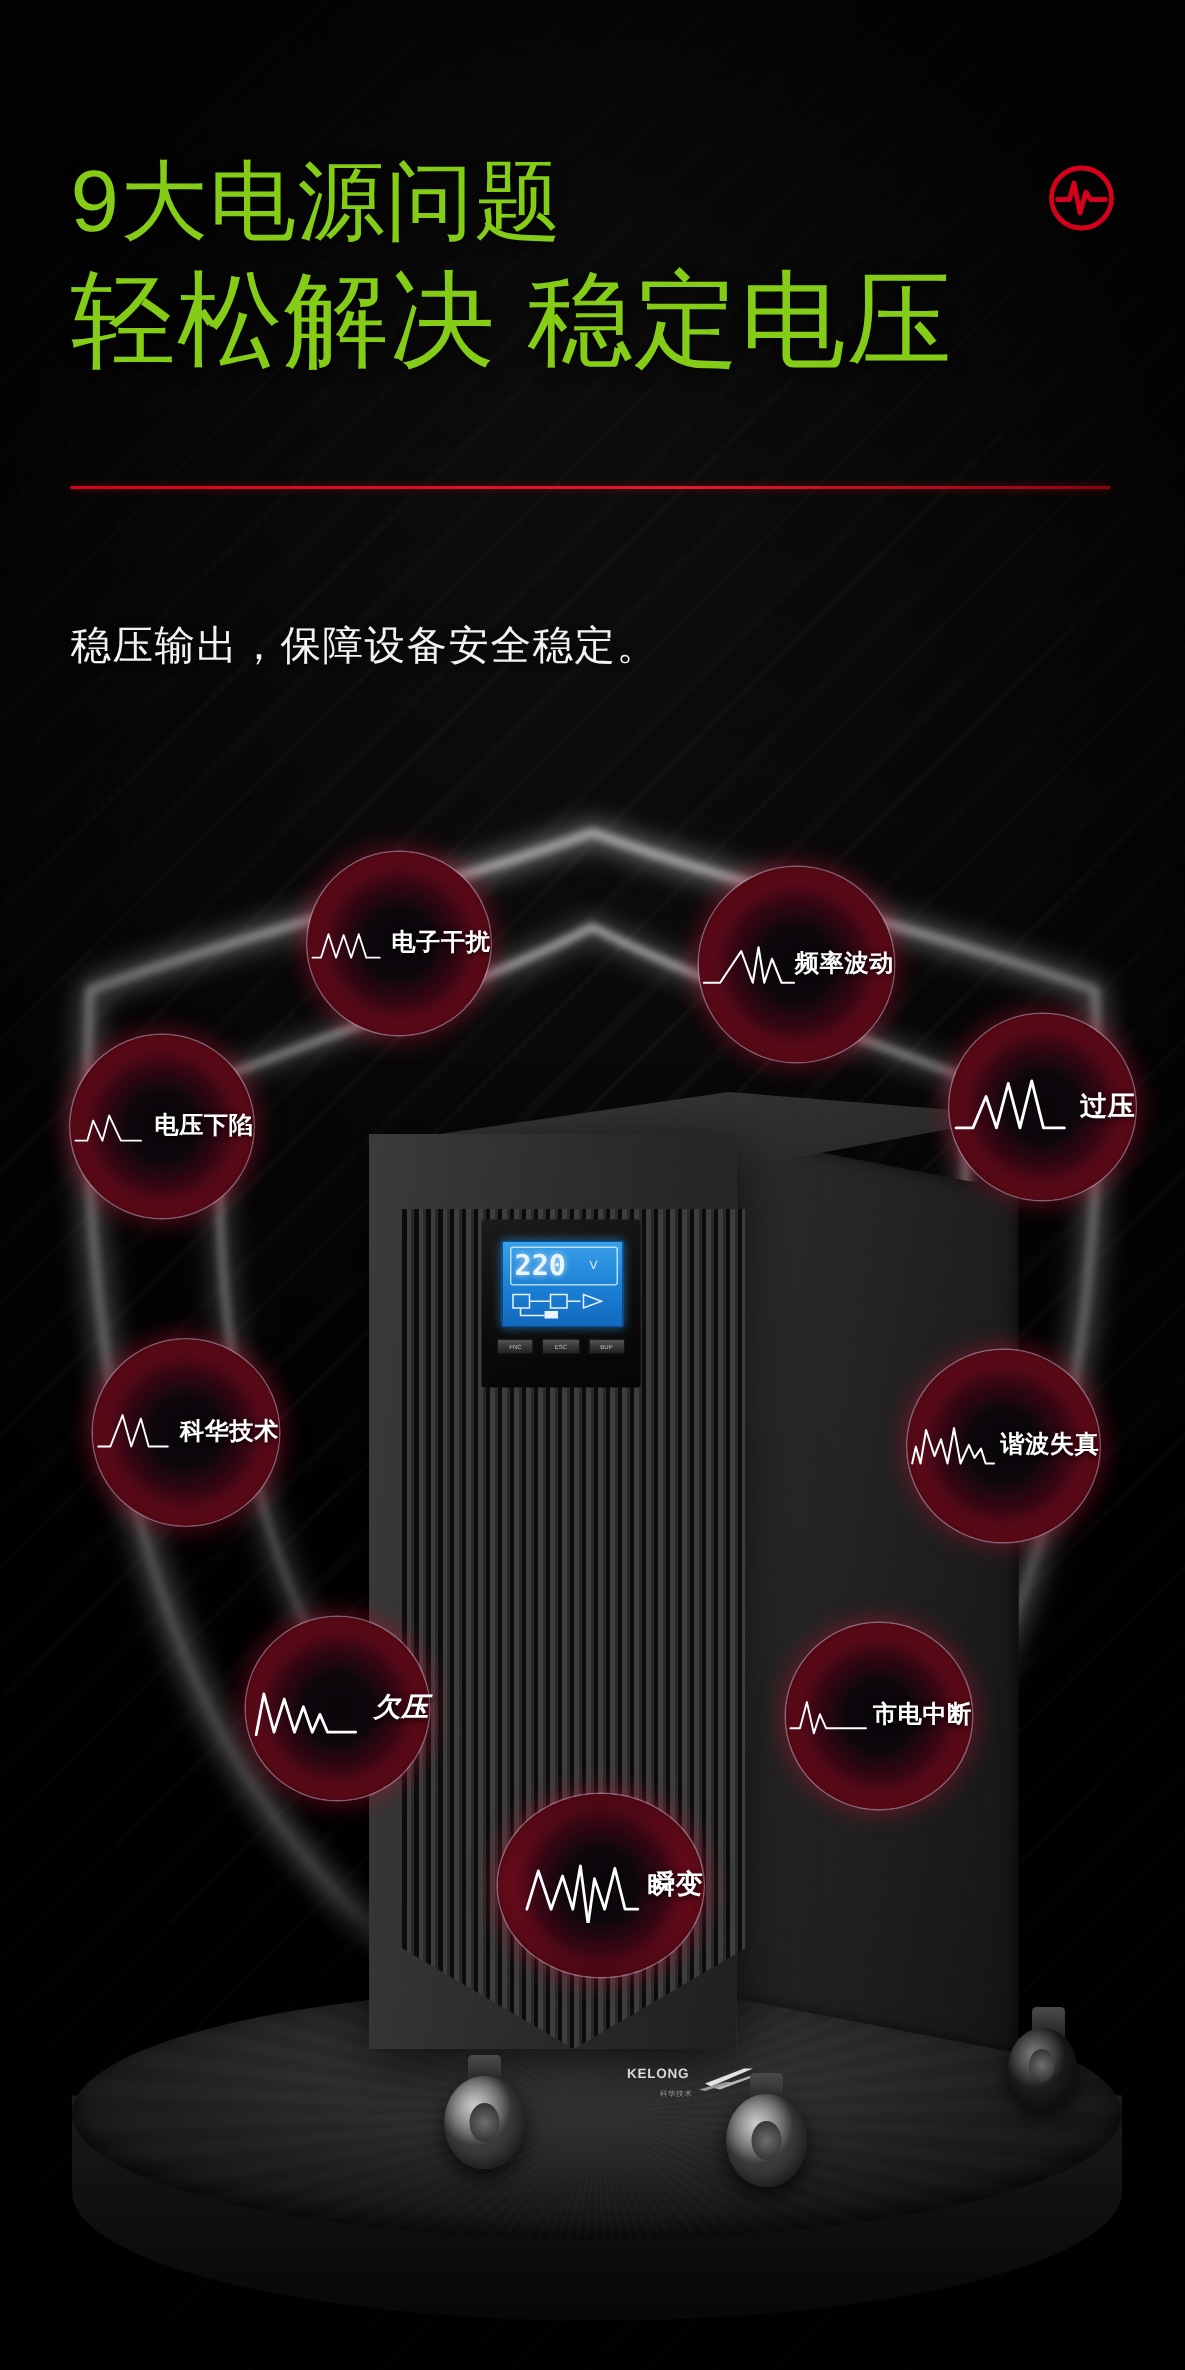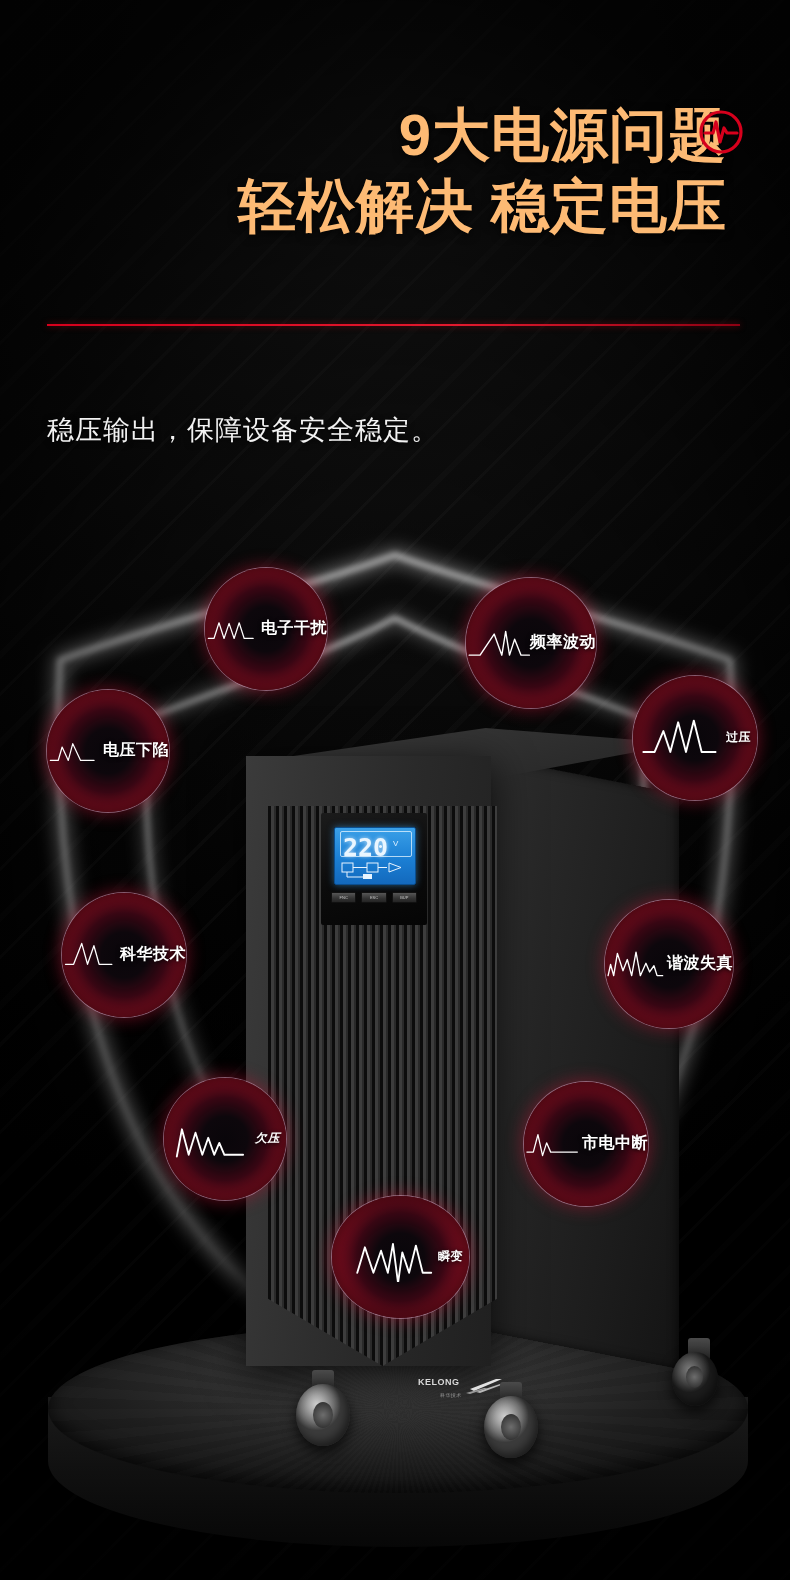--- a/index.html
+++ b/index.html
@@ -36,26 +36,25 @@
   }
   .bg-vignette{
     position:absolute;inset:0;
     background:radial-gradient(75% 55% at 50% 52%,rgba(0,0,0,0) 0%,rgba(0,0,0,.45) 60%,rgba(0,0,0,.85) 100%);
   }
 
   
   .header{position:absolute;left:0;top:0;width:790px;}
   .headline{
     position:absolute;left:47px;top:100px;width:680px;
-    color:#fdba74;font-weight:bold;letter-spacing:1px;
+    color:#84cc16;font-weight:normal;letter-spacing:1px;
     line-height:1.22;
-    text-align:right;
   }
   .headline .l1{font-size:58px;display:block;text-shadow:0 2px 10px rgba(0,0,0,.9);}
-  .headline .l2{font-size:58px;display:block;text-shadow:0 2px 10px rgba(0,0,0,.9);}
+  .headline .l2{font-size:70px;display:block;text-shadow:0 2px 10px rgba(0,0,0,.9);}
   .pulse-logo{
     position:absolute;left:697px;top:108px;
     width:48px;height:48px;
   }
   .divider{
     position:absolute;left:47px;top:324px;
     width:693px;height:2px;
     background:linear-gradient(90deg,#d6001c 0%,#e11a2e 60%,#8d0012 100%);
     box-shadow:0 0 6px rgba(214,0,28,.55);
   }
@@ -126,21 +125,21 @@
   .lcd{
     position:absolute;left:13px;top:14px;width:80px;height:56px;
     background:linear-gradient(180deg,#3aa0e8 0%,#1b7fd4 55%,#1369bd 100%);
     border:1px solid #0b4e8f;border-radius:2px;
     box-shadow:0 0 7px rgba(60,160,235,.55);
     overflow:hidden;
   }
   .lcd-val{
     position:absolute;left:8px;top:5px;
     color:#eaf6ff;font-family:"DejaVu Sans Mono","Liberation Mono",monospace;
-    font-size:25px;font-weight:bold;letter-spacing:0px;
+    font-size:19px;font-weight:bold;letter-spacing:0px;
     text-shadow:0 0 4px rgba(255,255,255,.7);
   }
   .lcd-unit{
     position:absolute;left:58px;top:11px;color:#dff0ff;font-size:8px;
   }
   .lcd-box{
     position:absolute;left:5px;top:3px;width:70px;height:24px;
     border:1px solid rgba(230,245,255,.75);border-radius:2px;
   }
   .lcd-flow{
@@ -192,21 +191,21 @@
       0 0 0 1px rgba(200,160,190,.55),
       0 0 16px 3px rgba(180,20,50,.45),
       inset 0 0 22px rgba(0,0,0,.8);
     display:flex;flex-direction:row;align-items:center;justify-content:center;
   }
   .badge .wave{display:block;}
   .badge .lbl{
     color:#fff;font-size:16px;font-weight:bold;letter-spacing:.5px;
     text-shadow:0 1px 4px rgba(0,0,0,.95);margin-top:-2px;white-space:nowrap;
   }
-  .badge.sm .lbl{font-size:12px;}
+  .badge.sm .lbl{font-size:18px;}
 </style>
 </head>
 <body>
 
 <div class="page">
 
   <div class="bg-base"></div>
   <div class="bg-stripes"></div>
 
   <div class="shield-wrap">

